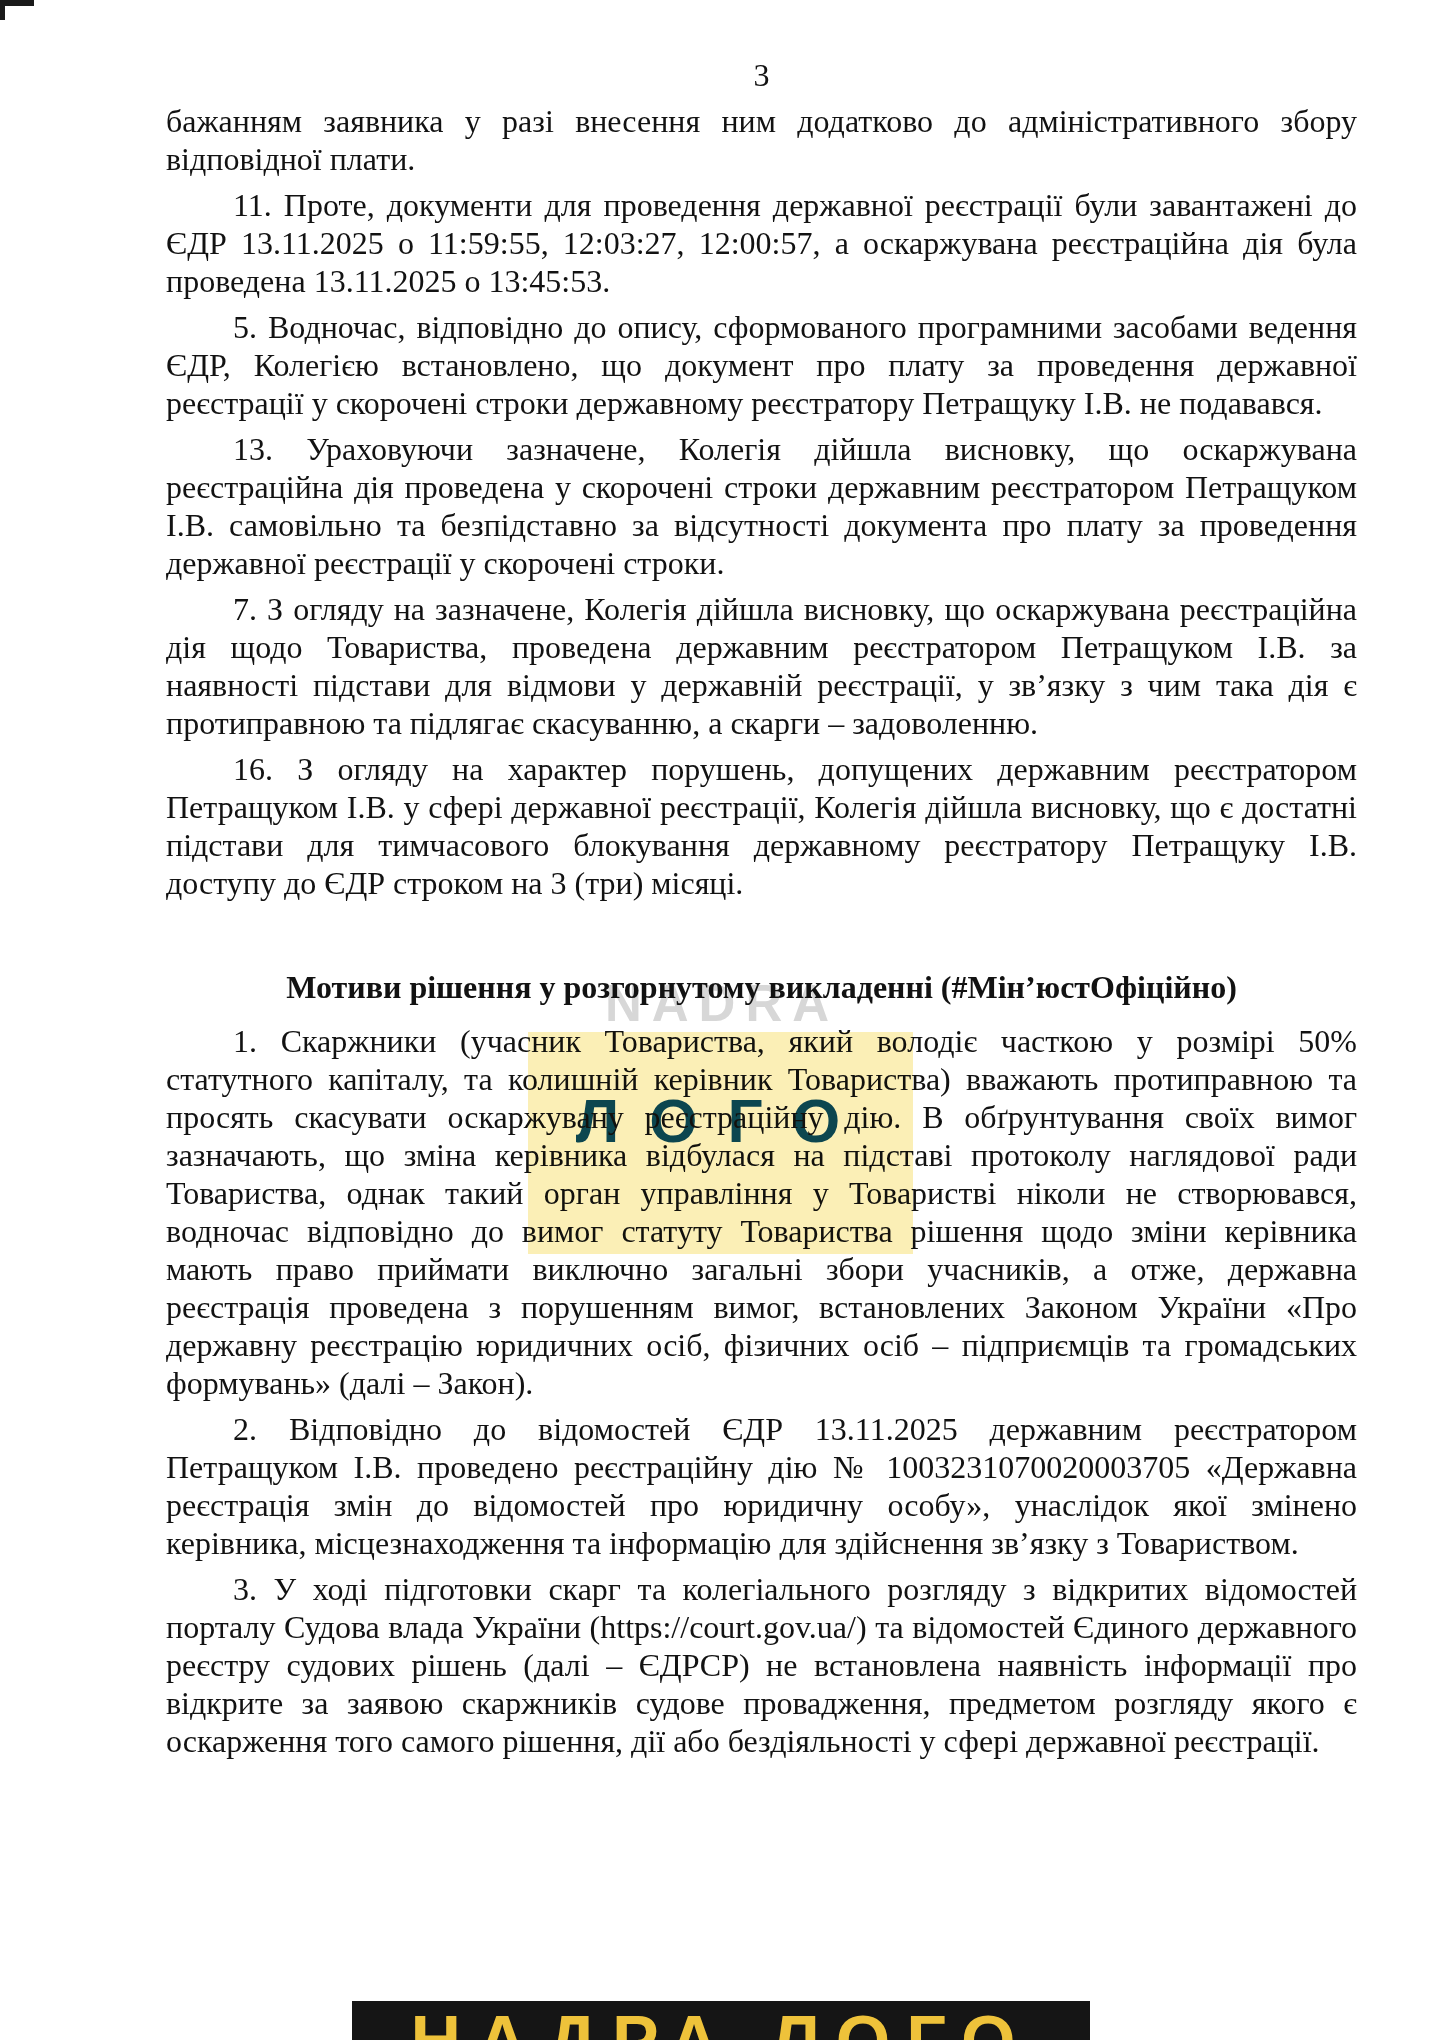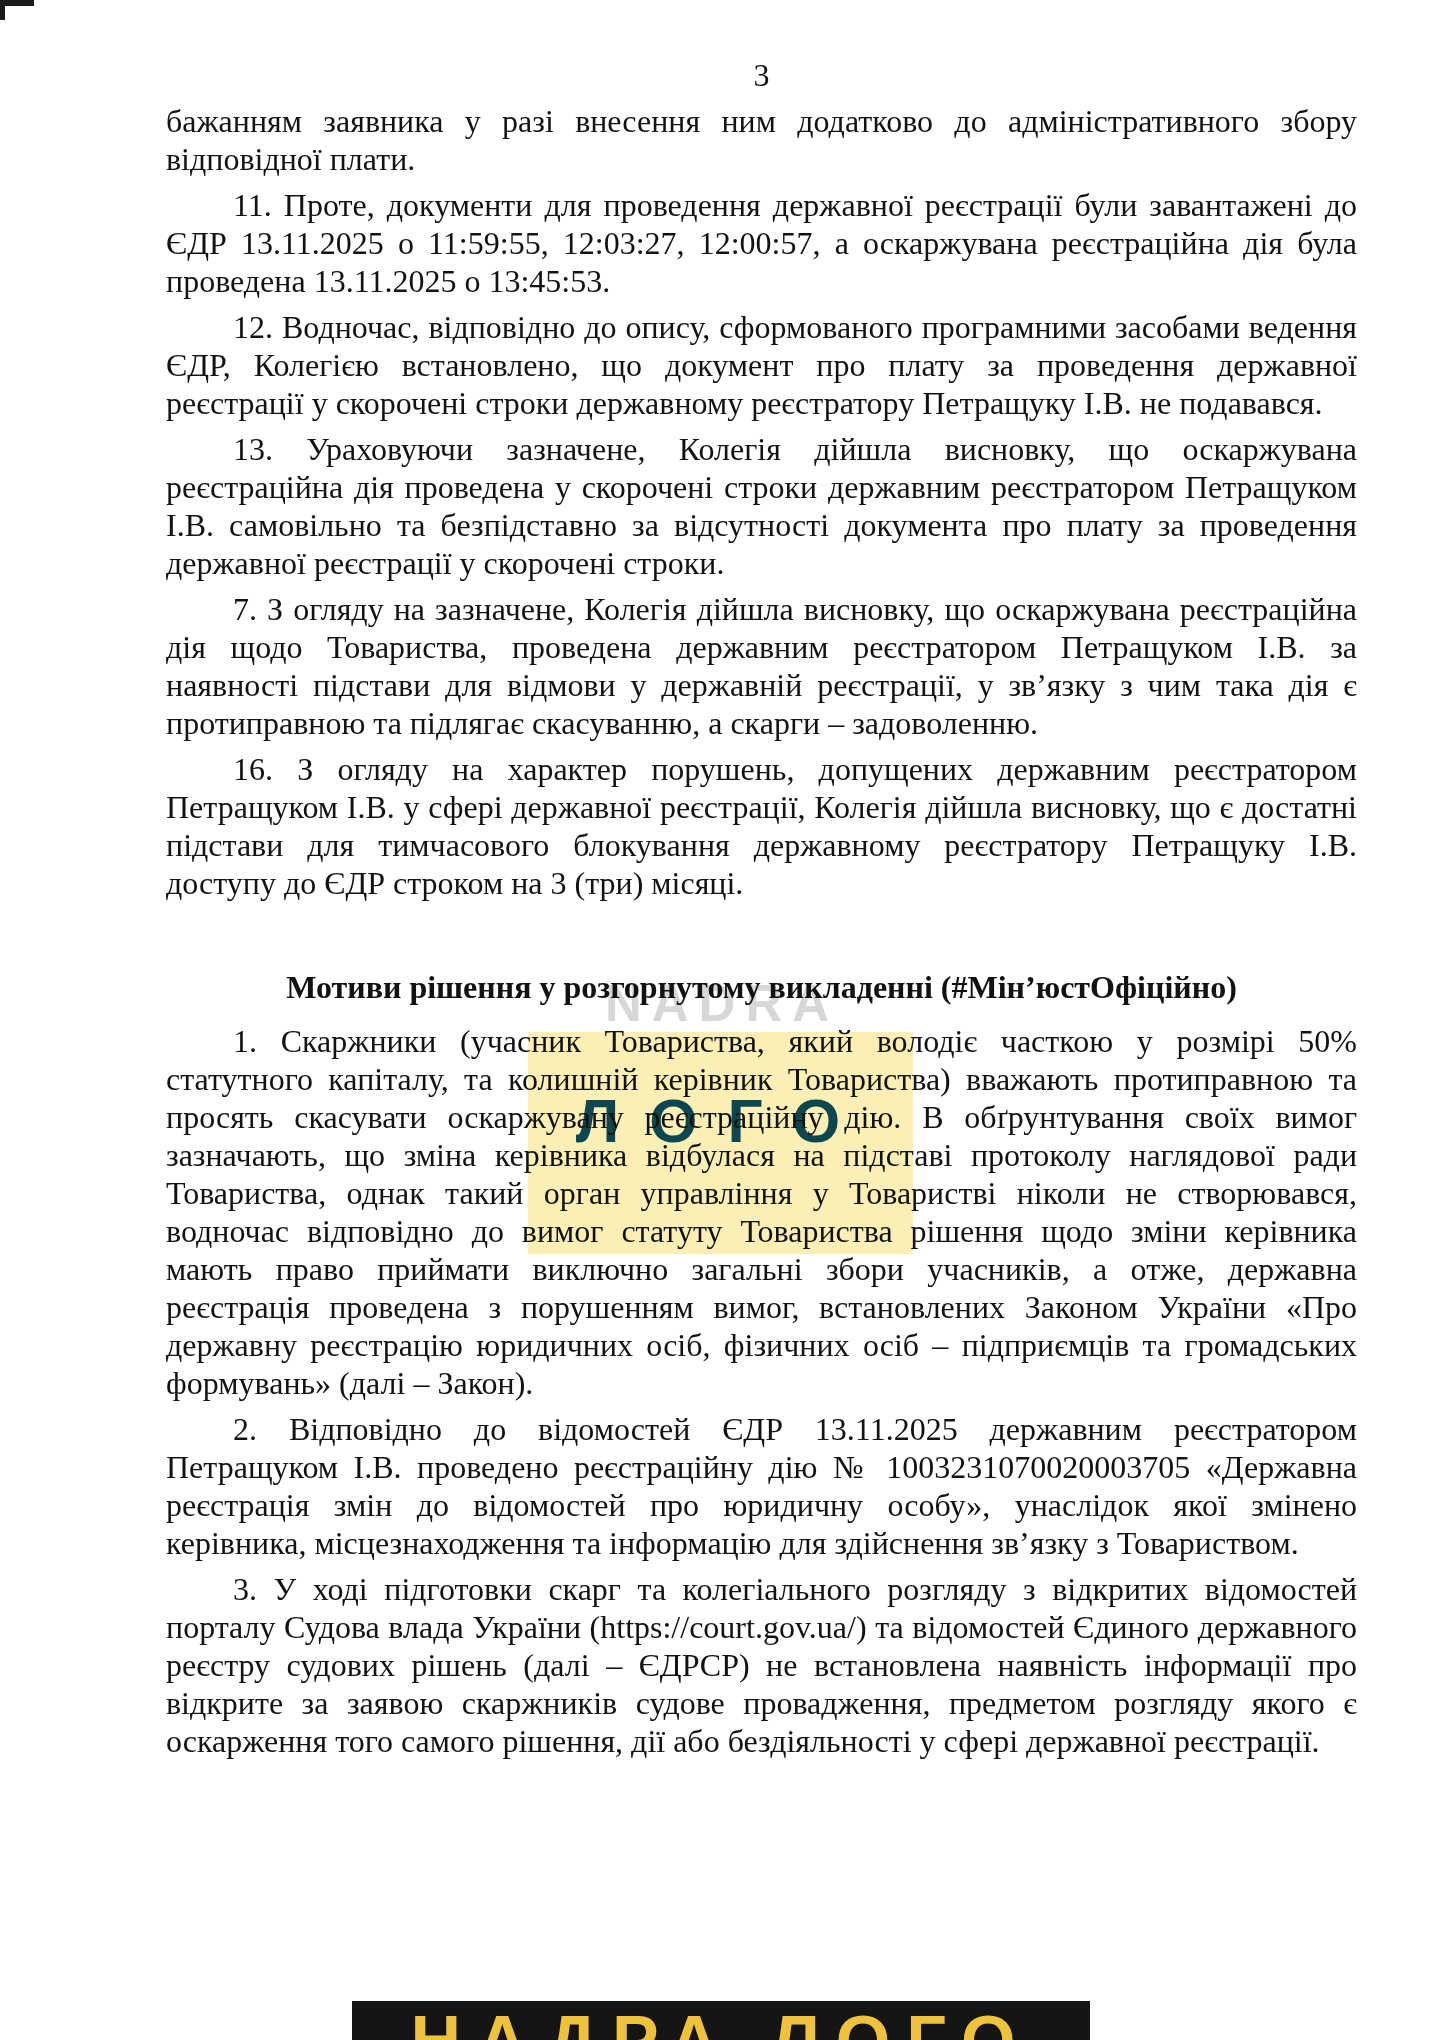--- a/index.html
+++ b/index.html
@@ -128,21 +128,21 @@
 
   <div class="wm-nadra">NADRA</div>
   <div class="wm-logo">ЛОГО</div>
 
   <div class="content">
     <p class="page-number">3</p>
 
     <p class="para no-indent">бажанням заявника у разі внесення ним додатково до адміністративного збору відповідної плати.</p>
 
     <p class="para">11. Проте, документи для проведення державної реєстрації були завантажені до ЄДР 13.11.2025 о 11:59:55, 12:03:27, 12:00:57, а оскаржувана реєстраційна дія була проведена 13.11.2025 о 13:45:53.</p>
-    <p class="para">12. Водночас, відповідно до опису, сформованого програмними засобами ведення ЄДР, Колегією встановлено, що документ про плату за проведення державної реєстрації у скорочені строки державному реєстратору Петращуку І.В. не подавався.</p>
+    <p class="para">5. Водночас, відповідно до опису, сформованого програмними засобами ведення ЄДР, Колегією встановлено, що документ про плату за проведення державної реєстрації у скорочені строки державному реєстратору Петращуку І.В. не подавався.</p>
     <p class="para">13. Ураховуючи зазначене, Колегія дійшла висновку, що оскаржувана реєстраційна дія проведена у скорочені строки державним реєстратором Петращуком І.В. самовільно та безпідставно за відсутності документа про плату за проведення державної реєстрації у скорочені строки.</p>
     <p class="para">7. З огляду на зазначене, Колегія дійшла висновку, що оскаржувана реєстраційна дія щодо Товариства, проведена державним реєстратором Петращуком І.В. за наявності підстави для відмови у державній реєстрації, у зв’язку з чим така дія є протиправною та підлягає скасуванню, а скарги – задоволенню.</p>
     <p class="para">16. З огляду на характер порушень, допущених державним реєстратором Петращуком І.В. у сфері державної реєстрації, Колегія дійшла висновку, що є достатні підстави для тимчасового блокування державному реєстратору Петращуку І.В. доступу до ЄДР строком на 3 (три) місяці.</p>
 
     <p class="para section-heading">Мотиви рішення у розгорнутому викладенні (#Мін’юстОфіційно)</p>
 
     <p class="para">1. Скаржники (учасник Товариства, який володіє часткою у розмірі 50% статутного капіталу, та колишній керівник Товариства) вважають протиправною та просять скасувати оскаржувану реєстраційну дію. В обґрунтування своїх вимог зазначають, що зміна керівника відбулася на підставі протоколу наглядової ради Товариства, однак такий орган управління у Товаристві ніколи не створювався, водночас відповідно до вимог статуту Товариства рішення щодо зміни керівника мають право приймати виключно загальні збори учасників, а отже, державна реєстрація проведена з порушенням вимог, встановлених Законом України «Про державну реєстрацію юридичних осіб, фізичних осіб – підприємців та громадських формувань» (далі – Закон).</p>
     <p class="para">2. Відповідно до відомостей ЄДР 13.11.2025 державним реєстратором Петращуком І.В. проведено реєстраційну дію № 1003231070020003705 «Державна реєстрація змін до відомостей про юридичну особу», унаслідок якої змінено керівника, місцезнаходження та інформацію для здійснення зв’язку з Товариством.</p>
     <p class="para">3. У ході підготовки скарг та колегіального розгляду з відкритих відомостей порталу Судова влада України (https://court.gov.ua/) та відомостей Єдиного державного реєстру судових рішень (далі – ЄДРСР) не встановлена наявність інформації про відкрите за заявою скаржників судове провадження, предметом розгляду якого є оскарження того самого рішення, дії або бездіяльності у сфері державної реєстрації.</p>
   </div>

